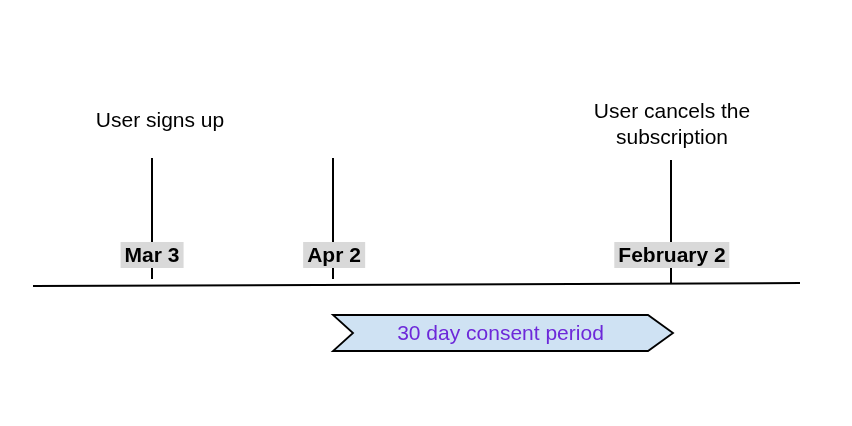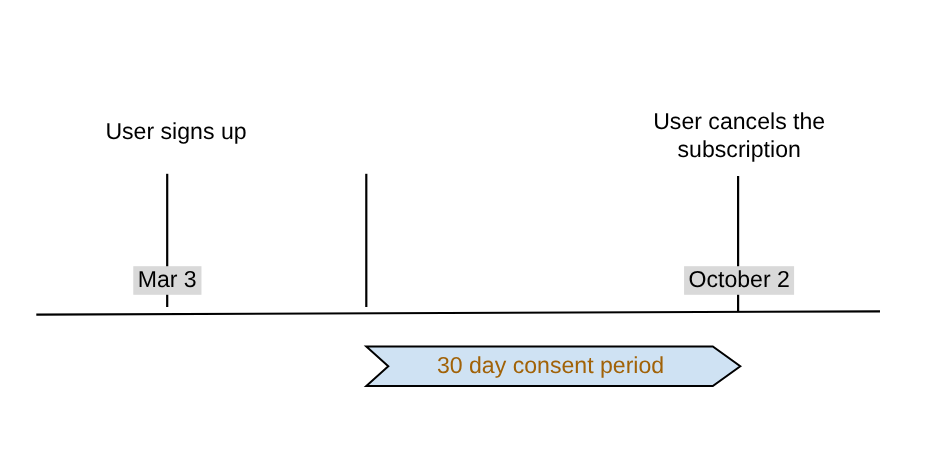--- a/index.html
+++ b/index.html
@@ -24,32 +24,33 @@
   .date-badge {
     position: absolute;
     transform: translateX(-50%);
     top: 242px;
     background: #d9d9d9;
     color: #000000;
     font-size: 21px;
     line-height: 24px;
     padding: 1px 4px;
     white-space: nowrap;
+    font-weight: bold;
   }
   .banner-label-box {
     position: absolute;
     left: 353px;
     top: 315px;
     width: 295px;
     height: 36px;
     display: flex;
     align-items: center;
     justify-content: center;
     font-size: 21px;
-    color: #a16207;
+    color: #6d28d9;
   }
 </style>
 </head>
 <body>
 
 <div class="canvas">
 
   <svg width="852" height="426" viewBox="0 0 852 426">
 
     <line x1="152" y1="158" x2="152" y2="279" stroke="#000000" stroke-width="2"></line>
@@ -63,18 +64,19 @@
   </svg>
 
   <div class="event-label" style="left:40px; top:107px;">User signs up</div>
 
 
   <div class="event-label" style="left:552px; top:98px;">User cancels the
 subscription</div>
 
   <div class="date-badge" style="left:152px;">Mar 3</div>
 
+  <div class="date-badge" style="left:334px;">Apr 2</div>
 
-  <div class="date-badge" style="left:672px;">October 2</div>
+  <div class="date-badge" style="left:672px;">February 2</div>
 
   <div class="banner-label-box">30 day consent period</div>
 
 </div>
 
 </body></html>

